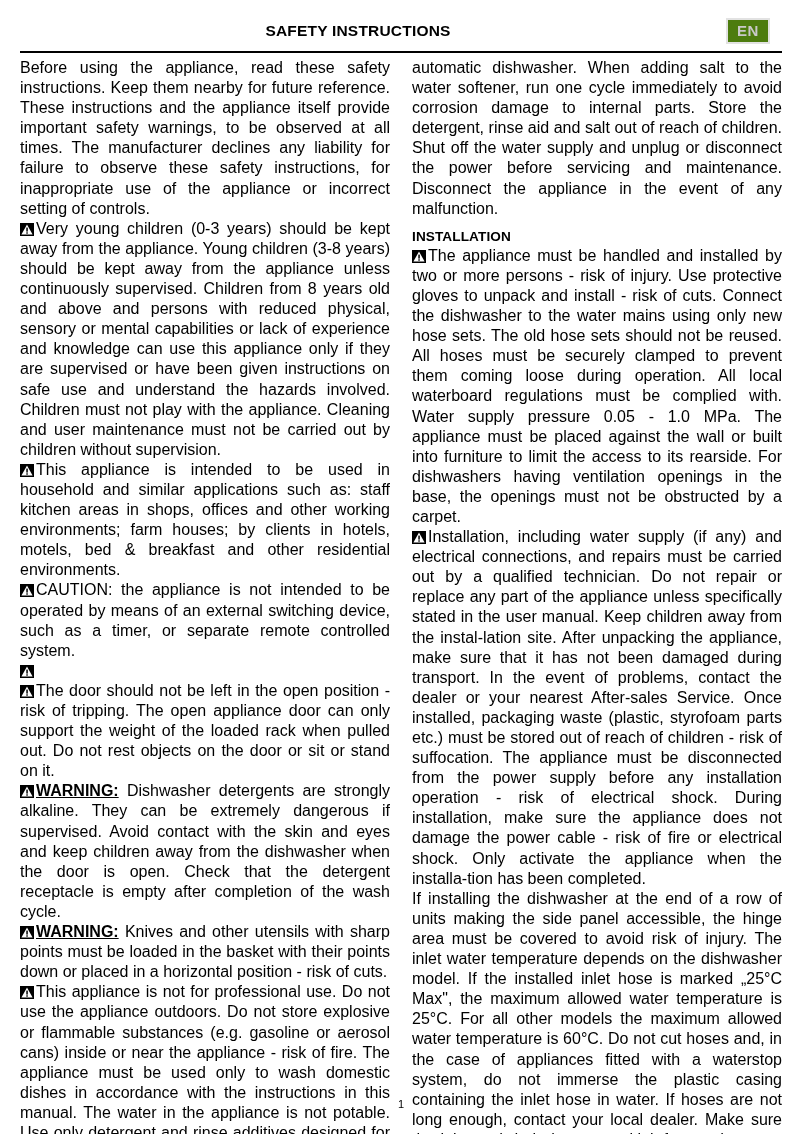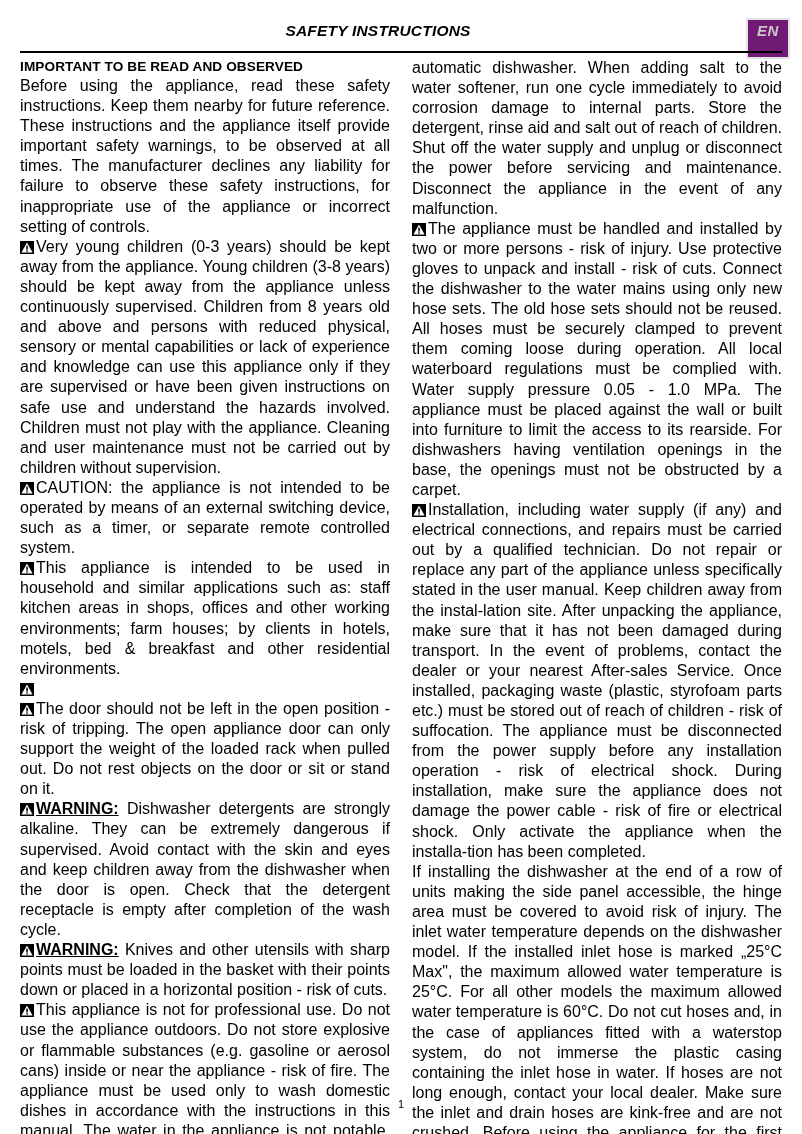--- a/index.html
+++ b/index.html
@@ -19,43 +19,42 @@
   .page {
     position: absolute;
     left: 0; top: 0;
     width: 802px;
     height: 1134px;
   }
 
   
   .header {
     position: absolute;
-    left: 28px;
+    left: 8px;
     top: 18px;
     width: 762px;
     height: 34px;
-    font-style: italic;
   }
   .header-title {
     position: absolute;
     left: 0;
     top: 4px;
     width: 700px;
     text-align: center;
     font-size: 15.5px;
     font-weight: bold;
     letter-spacing: 0.2px;
   }
   .lang-badge {
     position: absolute;
     right: 0;
     top: 0;
     width: 44px;
-    height: 41px;
-    background: #701a75;
+    height: 26px;
+    background: #4d7c0f;
     border: 2px solid #e2e2e2;
     box-sizing: border-box;
     color: #c9c9c9;
     font-size: 15px;
     font-weight: bold;
     line-height: 22px;
     text-align: center;
     letter-spacing: 0.5px;
   }
   .header-rule {
@@ -140,51 +139,50 @@
   <div class="header">
     <div class="header-title">SAFETY INSTRUCTIONS</div>
     <div class="lang-badge">EN</div>
   </div>
   <div class="header-rule"></div>
 
   <div class="columns">
 
     <div class="col">
 
-      <h2 class="section-heading">IMPORTANT TO BE READ AND OBSERVED</h2>
 
       <p class="body-text">Before using the appliance, read these safety instructions. Keep them nearby for future reference. These instructions and the appliance itself provide important safety warnings, to be observed at all times. The manufacturer declines any liability for failure to observe these safety instructions, for inappropriate use of the appliance or incorrect setting of controls.</p>
 
       <p class="body-text"><span class="warn-icon"><svg width="14" height="13" viewBox="0 0 14 13">
               <rect x="0" y="0" width="14" height="13" fill="#000"></rect>
               <polygon points="7,1.6 12.6,11.4 1.4,11.4" fill="#fff"></polygon>
               <rect x="6.3" y="4.6" width="1.5" height="4" fill="#000"></rect>
               <rect x="6.3" y="9.3" width="1.5" height="1.4" fill="#000"></rect>
             </svg></span><span>Very young children (0-3 years) should be kept away from the appliance. Young children (3-8 years) should be kept away from the appliance unless continuously supervised. Children from 8 years old and above and persons with reduced physical, sensory or mental capabilities or lack of experience and knowledge can use this appliance only if they are supervised or have been given instructions on safe use and understand the hazards involved. Children must not play with the appliance. Cleaning and user maintenance must not be carried out by children without supervision.</span></p>
 
 
       <p class="body-text"><span class="warn-icon"><svg width="14" height="13" viewBox="0 0 14 13">
               <rect x="0" y="0" width="14" height="13" fill="#000"></rect>
               <polygon points="7,1.6 12.6,11.4 1.4,11.4" fill="#fff"></polygon>
               <rect x="6.3" y="4.6" width="1.5" height="4" fill="#000"></rect>
               <rect x="6.3" y="9.3" width="1.5" height="1.4" fill="#000"></rect>
+            </svg></span><span>This appliance is intended to be used in household and similar applications such as: staff kitchen areas in shops, offices and other working environments; farm houses; by clients in hotels, motels, bed &amp; breakfast and other residential environments.</span></p>
+
+      <p class="body-text"><span class="warn-icon"><svg width="14" height="13" viewBox="0 0 14 13">
+              <rect x="0" y="0" width="14" height="13" fill="#000"></rect>
+              <polygon points="7,1.6 12.6,11.4 1.4,11.4" fill="#fff"></polygon>
+              <rect x="6.3" y="4.6" width="1.5" height="4" fill="#000"></rect>
+              <rect x="6.3" y="9.3" width="1.5" height="1.4" fill="#000"></rect>
             </svg></span><span>CAUTION: the appliance is not intended to be operated by means of an external switching device, such as a timer, or separate remote controlled system.</span></p>
 
       <p class="body-text"><span class="warn-icon"><svg width="14" height="13" viewBox="0 0 14 13">
               <rect x="0" y="0" width="14" height="13" fill="#000"></rect>
               <polygon points="7,1.6 12.6,11.4 1.4,11.4" fill="#fff"></polygon>
               <rect x="6.3" y="4.6" width="1.5" height="4" fill="#000"></rect>
               <rect x="6.3" y="9.3" width="1.5" height="1.4" fill="#000"></rect>
-            </svg></span><span>This appliance is intended to be used in household and similar applications such as: staff kitchen areas in shops, offices and other working environments; farm houses; by clients in hotels, motels, bed &amp; breakfast and other residential environments.</span></p>
-
-      <p class="body-text"><span class="warn-icon"><svg width="14" height="13" viewBox="0 0 14 13">
-              <rect x="0" y="0" width="14" height="13" fill="#000"></rect>
-              <polygon points="7,1.6 12.6,11.4 1.4,11.4" fill="#fff"></polygon>
-              <rect x="6.3" y="4.6" width="1.5" height="4" fill="#000"></rect>
-              <rect x="6.3" y="9.3" width="1.5" height="1.4" fill="#000"></rect>
             </svg></span></p>
 
       <p class="body-text"><span class="warn-icon"><svg width="14" height="13" viewBox="0 0 14 13">
               <rect x="0" y="0" width="14" height="13" fill="#000"></rect>
               <polygon points="7,1.6 12.6,11.4 1.4,11.4" fill="#fff"></polygon>
               <rect x="6.3" y="4.6" width="1.5" height="4" fill="#000"></rect>
               <rect x="6.3" y="9.3" width="1.5" height="1.4" fill="#000"></rect>
             </svg></span><span>The door should not be left in the open position - risk of tripping. The open appliance door can only support the weight of the loaded rack when pulled out. Do not rest objects on the door or sit or stand on it.</span></p>
 
       <p class="body-text"><span class="warn-icon"><svg width="14" height="13" viewBox="0 0 14 13">
@@ -207,20 +205,21 @@
               <rect x="6.3" y="4.6" width="1.5" height="4" fill="#000"></rect>
               <rect x="6.3" y="9.3" width="1.5" height="1.4" fill="#000"></rect>
             </svg></span><span>This appliance is not for professional use. Do not use the appliance outdoors. Do not store explosive or flammable substances (e.g. gasoline or aerosol cans) inside or near the appliance - risk of fire. The appliance must be used only to wash domestic dishes in accordance with the instructions in this manual. The water in the appliance is not potable. Use only detergent and rinse additives designed for an</span></p>
 
     </div>
 
     <div class="col">
 
       <p class="body-text">automatic dishwasher. When adding salt to the water softener, run one cycle immediately to avoid corrosion damage to internal parts. Store the detergent, rinse aid and salt out of reach of children. Shut off the water supply and unplug or disconnect the power before servicing and maintenance. Disconnect the appliance in the event of any malfunction.</p>
 
+      <h2 class="section-heading spaced">INSTALLATION</h2>
 
       <p class="body-text"><span class="warn-icon"><svg width="14" height="13" viewBox="0 0 14 13">
               <rect x="0" y="0" width="14" height="13" fill="#000"></rect>
               <polygon points="7,1.6 12.6,11.4 1.4,11.4" fill="#fff"></polygon>
               <rect x="6.3" y="4.6" width="1.5" height="4" fill="#000"></rect>
               <rect x="6.3" y="9.3" width="1.5" height="1.4" fill="#000"></rect>
             </svg></span><span>The appliance must be handled and installed by two or more persons - risk of injury. Use protective gloves to unpack and install - risk of cuts. Connect the dishwasher to the water mains using only new hose sets. The old hose sets should not be reused. All hoses must be securely clamped to prevent them coming loose during operation. All local waterboard regulations must be complied with. Water supply pressure 0.05 - 1.0 MPa. The appliance must be placed against the wall or built into furniture to limit the access to its rearside. For dishwashers having ventilation openings in the base, the openings must not be obstructed by a carpet.</span></p>
 
       <p class="body-text"><span class="warn-icon"><svg width="14" height="13" viewBox="0 0 14 13">
               <rect x="0" y="0" width="14" height="13" fill="#000"></rect>

